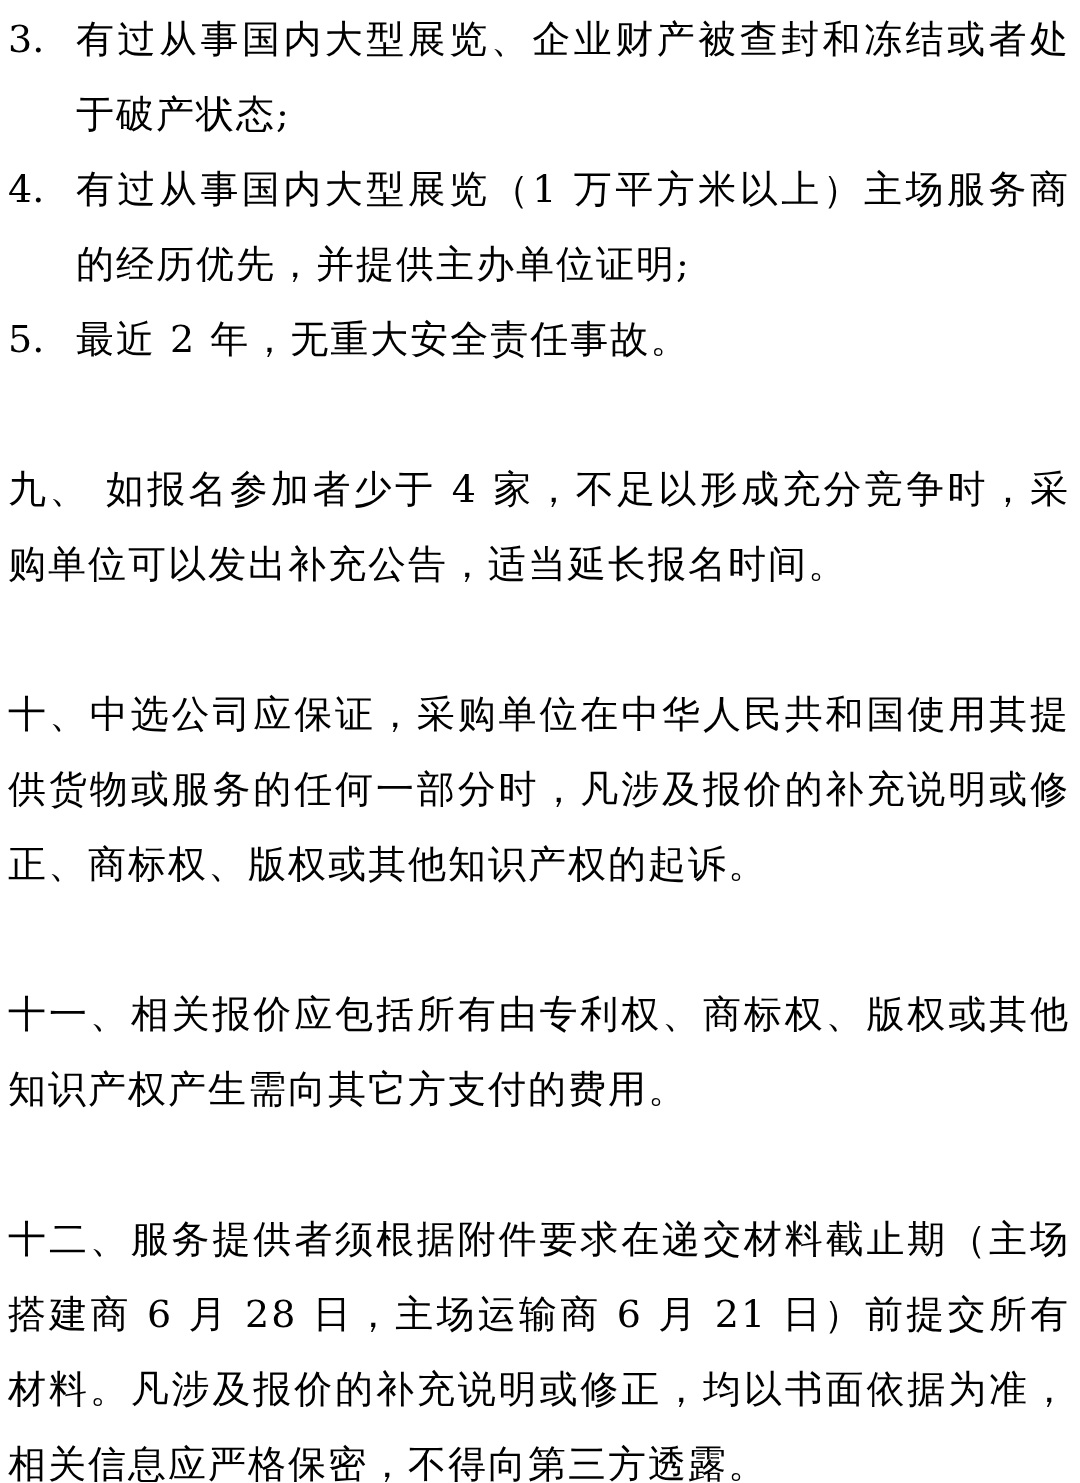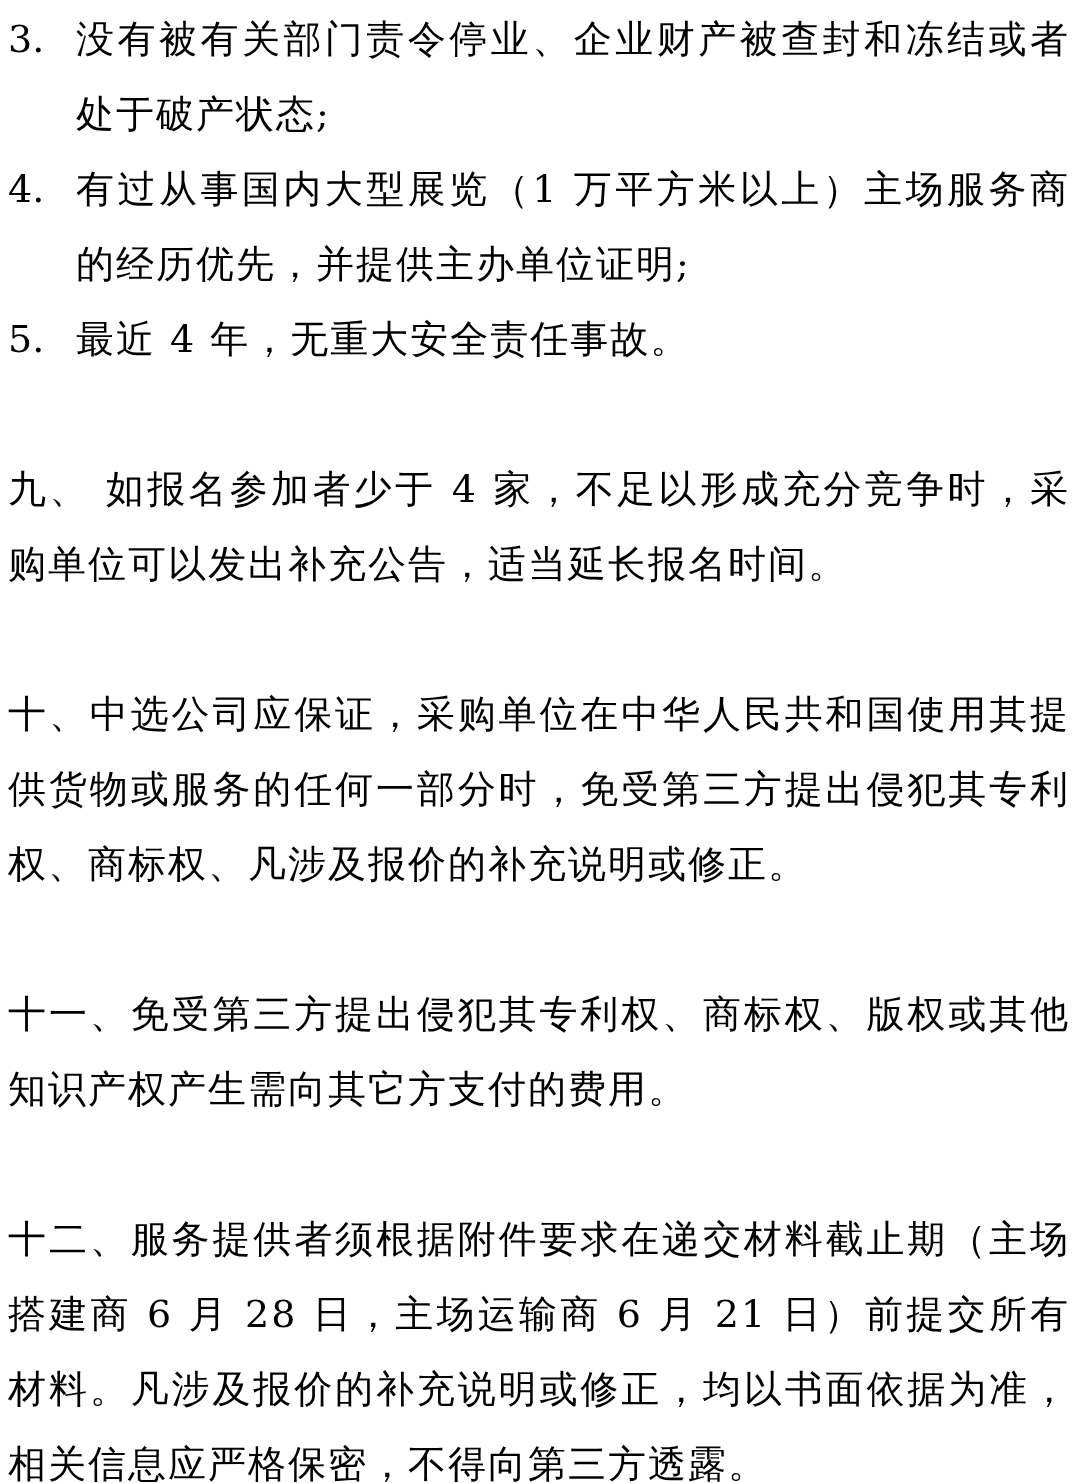--- a/index.html
+++ b/index.html
@@ -38,34 +38,34 @@
     margin: 75px 0 0 0;
   }
 </style>
 </head>
 <body>
 
 <div class="page">
 
   <div class="num-item">
     <span class="marker">3.</span>
-    <span>没有被有关部门责令停业、企业财产被查封和冻结或者处于破产状态;</span>
+    <span>有过从事国内大型展览、企业财产被查封和冻结或者处于破产状态;</span>
   </div>
 
   <div class="num-item">
     <span class="marker">4.</span>
     <span>有过从事国内大型展览（1 万平方米以上）主场服务商的经历优先，并提供主办单位证明;</span>
   </div>
 
   <div class="num-item">
     <span class="marker">5.</span>
-    <span>最近 4 年，无重大安全责任事故。</span>
+    <span>最近 2 年，无重大安全责任事故。</span>
   </div>
 
   <div class="para">九、 如报名参加者少于 4 家，不足以形成充分竞争时，采购单位可以发出补充公告，适当延长报名时间。</div>
 
-  <div class="para">十、中选公司应保证，采购单位在中华人民共和国使用其提供货物或服务的任何一部分时，免受第三方提出侵犯其专利权、商标权、凡涉及报价的补充说明或修正。</div>
+  <div class="para">十、中选公司应保证，采购单位在中华人民共和国使用其提供货物或服务的任何一部分时，凡涉及报价的补充说明或修正、商标权、版权或其他知识产权的起诉。</div>
 
-  <div class="para">十一、免受第三方提出侵犯其专利权、商标权、版权或其他知识产权产生需向其它方支付的费用。</div>
+  <div class="para">十一、相关报价应包括所有由专利权、商标权、版权或其他知识产权产生需向其它方支付的费用。</div>
 
   <div class="para">十二、服务提供者须根据附件要求在递交材料截止期（主场搭建商 6 月 28 日，主场运输商 6 月 21 日）前提交所有材料。凡涉及报价的补充说明或修正，均以书面依据为准，相关信息应严格保密，不得向第三方透露。</div>
 
 </div>
 
 </body></html>

